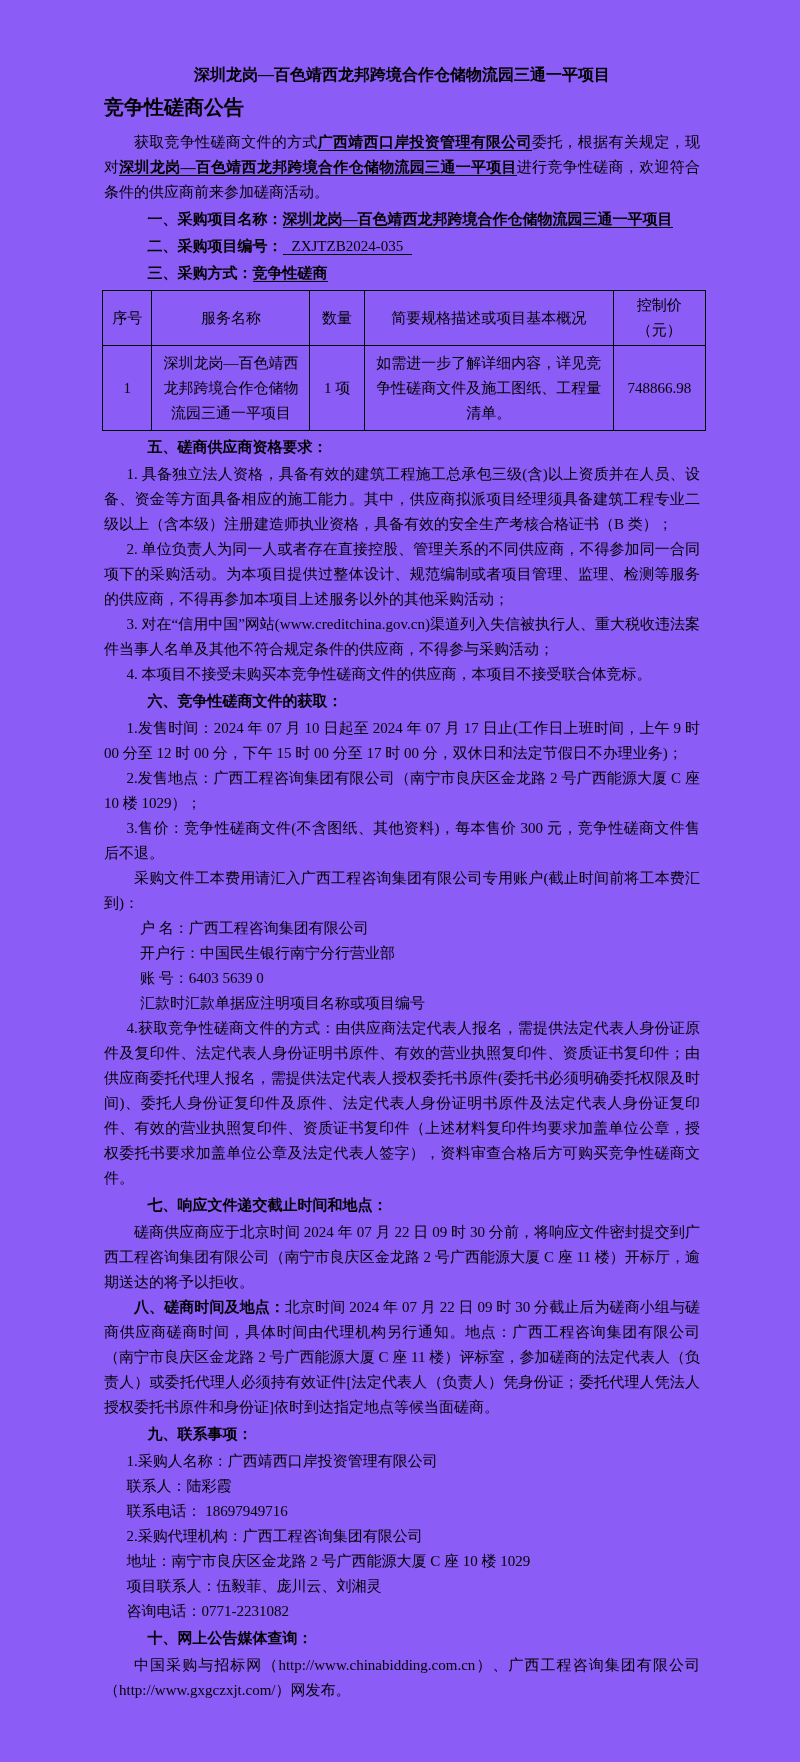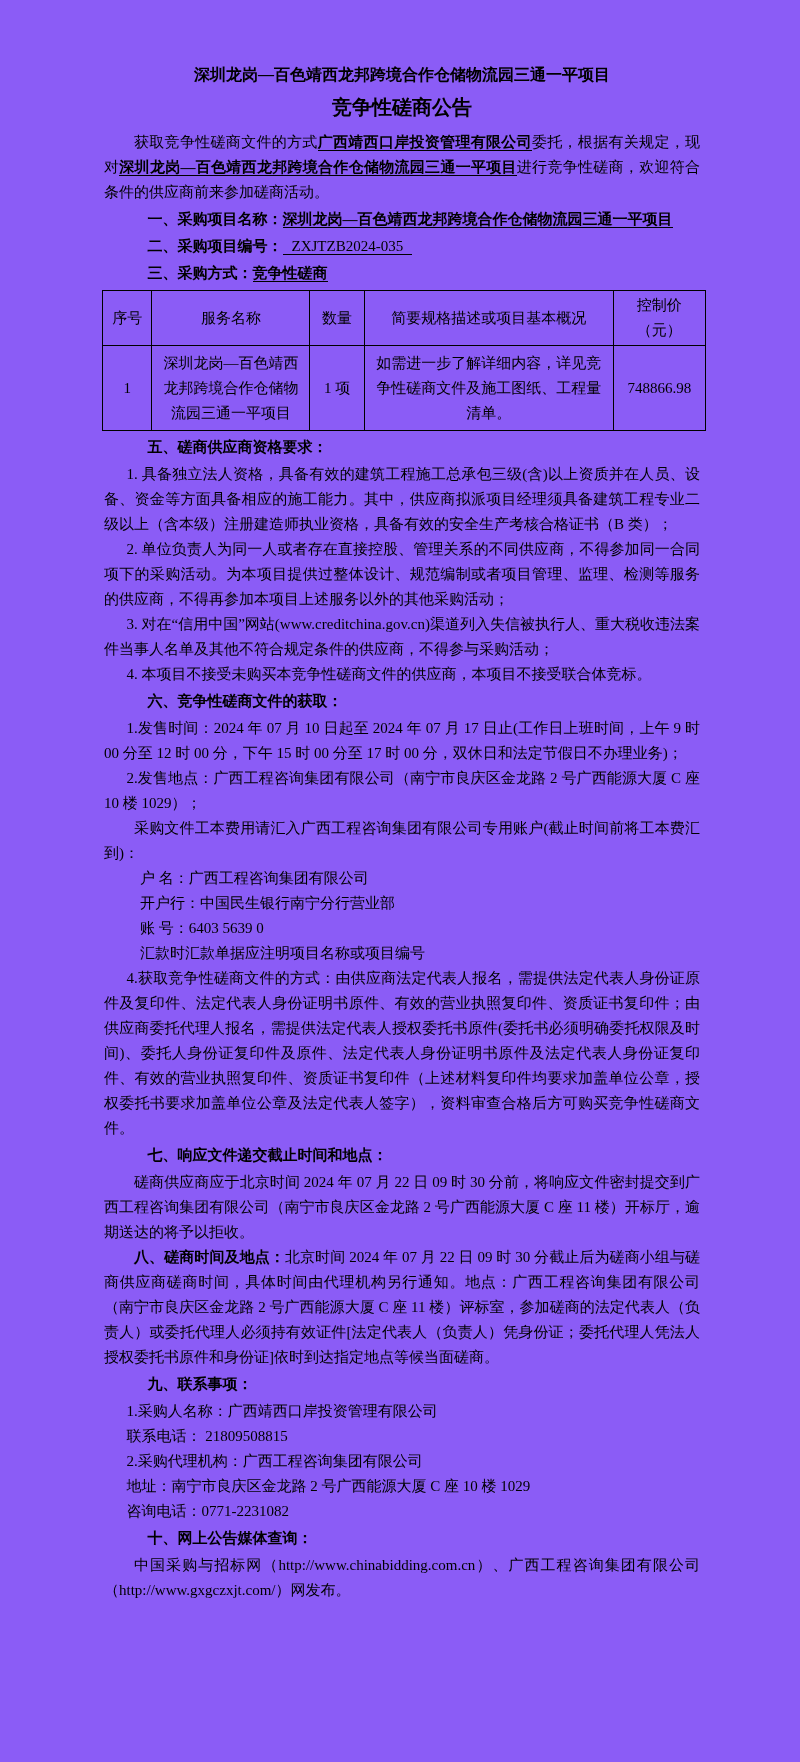--- a/index.html
+++ b/index.html
@@ -14,21 +14,21 @@
     font-size:15px;
     line-height:25px;
     overflow:hidden;
   }
   p{margin:0;text-align:justify;}
   .title1{
     font-size:16px;font-weight:bold;text-align:center;
     margin:0 0 4px 0;line-height:26px;
   }
   .title2{
-    font-size:20px;font-weight:bold;text-align:center;
+    font-size:20px;font-weight:bold;
     margin:0 0 8px 0;line-height:30px;
   }
   .ind{text-indent:2em;}
   .ind15{text-indent:1.5em;}
   .ind24{text-indent:2.4em;}
   .numitem{text-indent:2.9em;margin:2px 0;}
   .sechead{text-indent:2.9em;font-weight:bold;margin:2px 0;}
   .b{font-weight:bold;}
   .bu{font-weight:bold;border-bottom:1px solid #000;}
   .u{border-bottom:1px solid #000;padding:0 .6em;}
@@ -96,35 +96,38 @@
 
   <p class="sechead">五、磋商供应商资格要求：</p>
   <p class="ind15">1. 具备独立法人资格，具备有效的建筑工程施工总承包三级(含)以上资质并在人员、设备、资金等方面具备相应的施工能力。其中，供应商拟派项目经理须具备建筑工程专业二级以上（含本级）注册建造师执业资格，具备有效的安全生产考核合格证书（B 类）；</p>
   <p class="ind15">2. 单位负责人为同一人或者存在直接控股、管理关系的不同供应商，不得参加同一合同项下的采购活动。为本项目提供过整体设计、规范编制或者项目管理、监理、检测等服务的供应商，不得再参加本项目上述服务以外的其他采购活动；</p>
   <p class="ind15">3. 对在“信用中国”网站(www.creditchina.gov.cn)渠道列入失信被执行人、重大税收违法案件当事人名单及其他不符合规定条件的供应商，不得参与采购活动；</p>
   <p class="ind15">4. 本项目不接受未购买本竞争性磋商文件的供应商，本项目不接受联合体竞标。</p>
 
   <p class="sechead">六、竞争性磋商文件的获取：</p>
   <p class="ind15">1.发售时间：2024 年 07 月 10 日起至 2024 年 07 月 17 日止(工作日上班时间，上午 9 时 00 分至 12 时 00 分，下午 15 时 00 分至 17 时 00 分，双休日和法定节假日不办理业务)；</p>
   <p class="ind15">2.发售地点：广西工程咨询集团有限公司（南宁市良庆区金龙路 2 号广西能源大厦 C 座 10 楼 1029）；</p>
+  <p class="ind15">3.售价：竞争性磋商文件(不含图纸、其他资料)，每本售价 300 元，竞争性磋商文件售后不退。</p>
   <p class="ind">采购文件工本费用请汇入广西工程咨询集团有限公司专用账户(截止时间前将工本费汇到)：</p>
   <p class="ind24">户  名：广西工程咨询集团有限公司</p>
   <p class="ind24">开户行：中国民生银行南宁分行营业部</p>
   <p class="ind24">账  号：6403 5639 0</p>
   <p class="ind24">汇款时汇款单据应注明项目名称或项目编号</p>
   <p class="ind15">4.获取竞争性磋商文件的方式：由供应商法定代表人报名，需提供法定代表人身份证原件及复印件、法定代表人身份证明书原件、有效的营业执照复印件、资质证书复印件；由供应商委托代理人报名，需提供法定代表人授权委托书原件(委托书必须明确委托权限及时间)、委托人身份证复印件及原件、法定代表人身份证明书原件及法定代表人身份证复印件、有效的营业执照复印件、资质证书复印件（上述材料复印件均要求加盖单位公章，授权委托书要求加盖单位公章及法定代表人签字），资料审查合格后方可购买竞争性磋商文件。</p>
 
   <p class="sechead">七、响应文件递交截止时间和地点：</p>
   <p class="ind">磋商供应商应于北京时间 2024 年 07 月 22 日 09 时 30 分前，将响应文件密封提交到广西工程咨询集团有限公司（南宁市良庆区金龙路 2 号广西能源大厦 C 座 11 楼）开标厅，逾期送达的将予以拒收。</p>
 
   <p class="ind"><span class="b">八、磋商时间及地点：</span><span>北京时间 2024 年 07 月 22 日 09 时 30 分截止后为磋商小组与磋商供应商磋商时间，具体时间由代理机构另行通知。地点：广西工程咨询集团有限公司（南宁市良庆区金龙路 2 号广西能源大厦 C 座 11 楼）评标室，参加磋商的法定代表人（负责人）或委托代理人必须持有效证件[法定代表人（负责人）凭身份证；委托代理人凭法人授权委托书原件和身份证]依时到达指定地点等候当面磋商。</span></p>
 
   <p class="sechead">九、联系事项：</p>
   <p class="ind15">1.采购人名称：广西靖西口岸投资管理有限公司</p>
-  <p class="ind15">联系电话：  21809508815</p>
+  <p class="ind15">联系人：陆彩霞</p>
+  <p class="ind15">联系电话：  18697949716</p>
   <p class="ind15">2.采购代理机构：广西工程咨询集团有限公司</p>
   <p class="ind15">地址：南宁市良庆区金龙路 2 号广西能源大厦 C 座 10 楼 1029</p>
+  <p class="ind15">项目联系人：伍毅菲、庞川云、刘湘灵</p>
   <p class="ind15">咨询电话：0771-2231082</p>
 
   <p class="sechead">十、网上公告媒体查询：</p>
   <p class="ind">中国采购与招标网（http://www.chinabidding.com.cn）、广西工程咨询集团有限公司（http://www.gxgczxjt.com/）网发布。</p>
 
 </div>
 
 </body></html>

